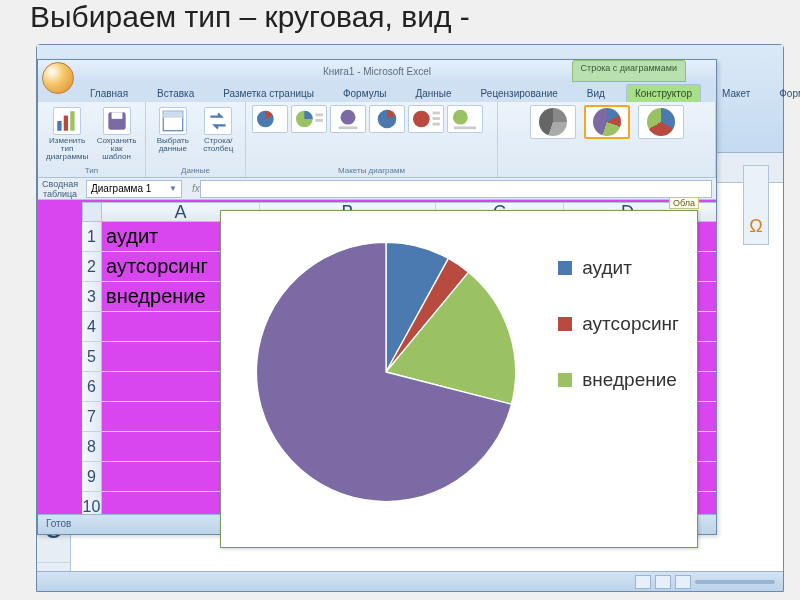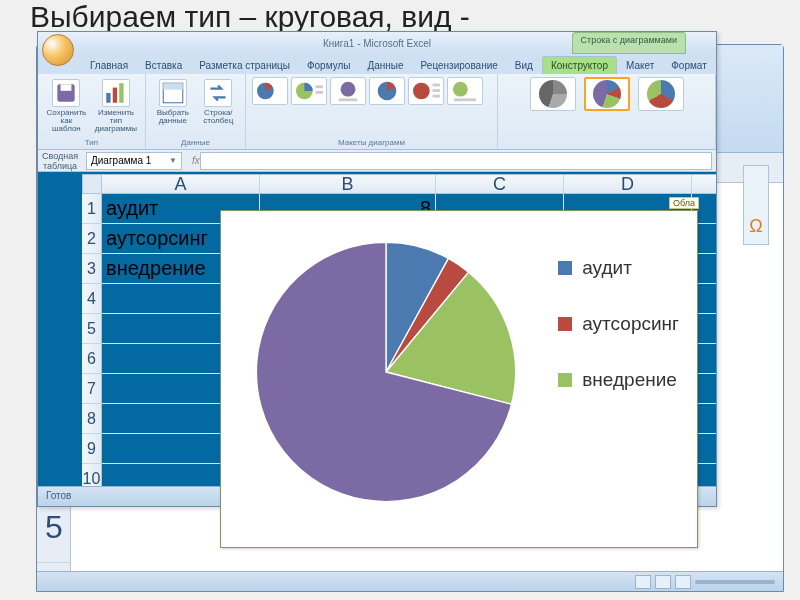--- a/index.html
+++ b/index.html
@@ -7,26 +7,26 @@
   .slide-title{position:absolute;top:0;left:30px;font-size:30px;font-family:Verdana,sans-serif;color:#222;letter-spacing:0}
   
   .win-bg{position:absolute;left:36px;top:44px;width:748px;height:548px;background:linear-gradient(#cfe3f6,#b8d5f0);border:1px solid #6a8bab;border-radius:4px 4px 0 0}
   .win-bg .grid{position:absolute;left:0;top:138px;right:0;bottom:0;background:#fff}
   .win-bg .gridside{position:absolute;left:0;top:138px;width:34px;bottom:0;background:#e6edf5;border-right:1px solid #b0c4d8}
   .win-bg .gridtop{position:absolute;left:0;top:108px;right:0;height:30px;background:#e6edf5;border-bottom:1px solid #b0c4d8}
   .win-bg .rownum{position:absolute;left:0;width:34px;height:70px;display:flex;align-items:center;justify-content:center;font-size:32px;color:#2d4e72;border-bottom:1px solid #c6d5e4}
   .win-bg .topbar{height:108px;background:linear-gradient(#dbe9f7,#c4daf0);border-bottom:1px solid #9ab4cf}
   .win-bg .symbox{position:absolute;right:14px;top:120px;width:26px;height:80px;background:#e9f1f9;border:1px solid #b0c4d8;font-size:18px;color:#d97f1f;text-align:center;padding-top:50px}
   
-  .win-fg{position:absolute;left:37px;top:31px;width:680px;height:476px;background:#0369a1;border:1px solid #6a8bab;box-shadow:2px 2px 4px rgba(0,0,0,0.15)}
+  .win-fg{position:absolute;left:37px;top:59px;width:680px;height:476px;background:#d946ef;border:1px solid #6a8bab;box-shadow:2px 2px 4px rgba(0,0,0,0.15)}
   .titlebar{height:22px;background:linear-gradient(#e6f0fa,#cfe0f3);display:flex;align-items:center;justify-content:center;font-size:10px;color:#567;position:relative}
   .titlebar .wintitle{color:#5a6f85}
   .titlebar .ctx{position:absolute;right:30px;top:0;height:22px;background:#b8e0b0;border:1px solid #8bbf7d;border-radius:3px 3px 0 0;padding:2px 8px;font-size:9px;color:#3a5a33}
   .office-btn{position:absolute;left:4px;top:2px;width:32px;height:32px;border-radius:50%;background:radial-gradient(circle at 30% 30%,#fff,#f6c86a 40%,#d88a2a);border:1px solid #b87f3a;z-index:5}
-  .tabs{height:20px;background:#cfe0f3;display:flex;align-items:flex-end;padding-left:44px;gap:1px;font-size:10px}
+  .tabs{height:20px;background:#cfe0f3;display:flex;align-items:flex-end;padding-left:44px;gap:13px;font-size:10px}
   .tab{padding:3px 8px;color:#2d4e72;border-radius:3px 3px 0 0;white-space:nowrap}
   .tab.active{background:#e8f0f9;border:1px solid #a8c0d8;border-bottom:none}
   .tab.colored{background:#a8e08a;color:#2a4a22}
   .ribbon{height:76px;background:linear-gradient(#ecf3fa,#dde9f5);border-bottom:1px solid #a8c0d8;display:flex;font-size:9px;color:#3a5a7a}
   .ribgroup{border-right:1px solid #c0d2e4;padding:3px 6px 2px;display:flex;flex-direction:column;justify-content:space-between;align-items:center}
   .ribgroup .lbl{font-size:8px;color:#5a7a9a;text-align:center;margin-top:2px}
   .ribrow{display:flex;gap:4px;align-items:flex-start}
   .ribbtn{display:flex;flex-direction:column;align-items:center;gap:2px;padding:2px;border-radius:3px}
   .ribbtn .ico{width:28px;height:28px;background:#fff;border:1px solid #b8cde0;border-radius:2px;display:flex;align-items:center;justify-content:center}
   .ribbtn .txt{font-size:8px;line-height:1;text-align:center;max-width:44px}
@@ -106,35 +106,35 @@
     <div class="tab">Макет</div>
     <div class="tab">Формат</div>
   </div>
 
   <div class="ribbon">
     <div class="ribgroup" style="width:108px">
       <div class="ribrow">
         <div class="ribbtn">
           <div class="ico">
               <svg viewBox="0 0 24 24">
-                <rect x="4" y="4" width="16" height="16" fill="#7b6aa3" rx="2"></rect>
-                <rect x="7" y="4" width="10" height="6" fill="#fff"></rect>
-              </svg>
-            </div>
-          <div class="txt">Сохранить как шаблон</div>
-        </div>
-        <div class="ribbtn">
-          <div class="ico">
-              <svg viewBox="0 0 24 24">
                 <rect x="3" y="12" width="4" height="9" fill="#4a7ab0"></rect>
                 <rect x="9" y="7" width="4" height="14" fill="#b84a3f"></rect>
                 <rect x="15" y="3" width="4" height="18" fill="#9ac162"></rect>
               </svg>
             </div>
           <div class="txt">Изменить тип диаграммы</div>
+        </div>
+        <div class="ribbtn">
+          <div class="ico">
+              <svg viewBox="0 0 24 24">
+                <rect x="4" y="4" width="16" height="16" fill="#7b6aa3" rx="2"></rect>
+                <rect x="7" y="4" width="10" height="6" fill="#fff"></rect>
+              </svg>
+            </div>
+          <div class="txt">Сохранить как шаблон</div>
         </div>
       </div>
       <div class="lbl">Тип</div>
     </div>
     <div class="ribgroup" style="width:100px">
       <div class="ribrow">
         <div class="ribbtn">
           <div class="ico">
               <svg viewBox="0 0 24 24">
                 <rect x="3" y="3" width="18" height="18" fill="none" stroke="#4a7ab0"></rect>

